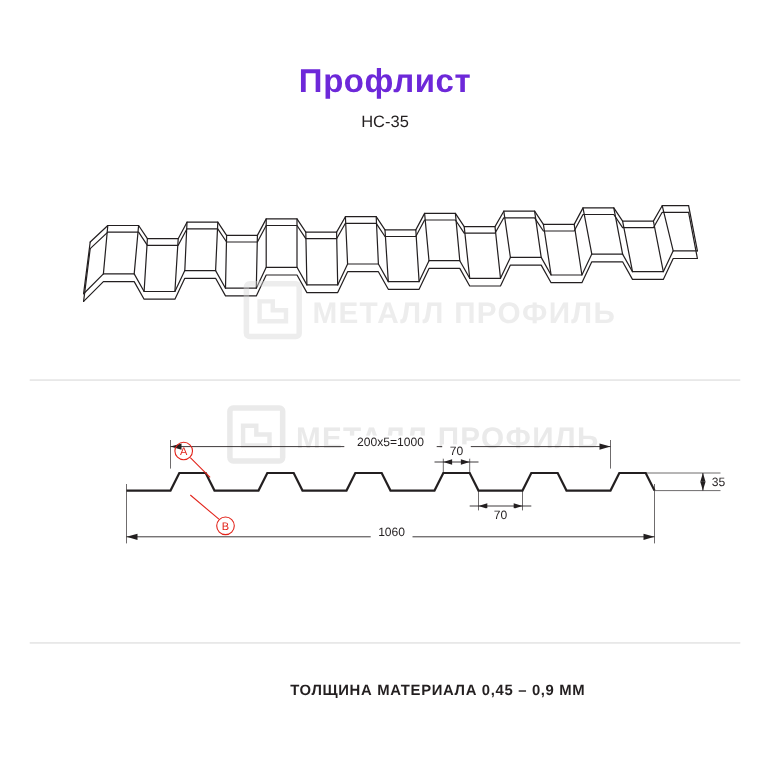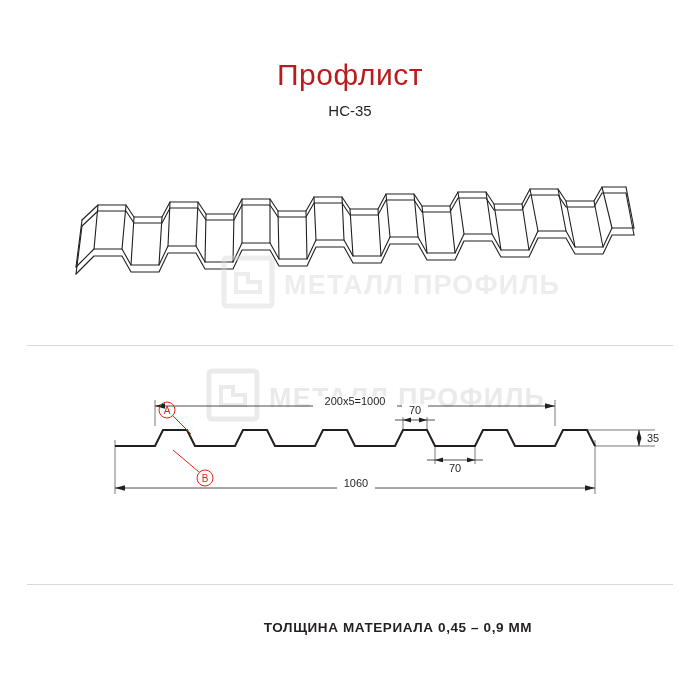--- a/index.html
+++ b/index.html
@@ -20,23 +20,23 @@
     width: 700px;
     height: 700px;
   }
   .title {
     position: absolute;
     top: 58px;
     left: 0;
     width: 700px;
     text-align: center;
     font-size: 30px;
-    font-weight: normal;
+    font-weight: bold;
     letter-spacing: 0.5px;
-    color: #b91c1c;
+    color: #6d28d9;
   }
   .subtitle {
     position: absolute;
     top: 102px;
     left: 0;
     width: 700px;
     text-align: center;
     font-size: 15px;
     font-weight: normal;
     color: #231f20;

